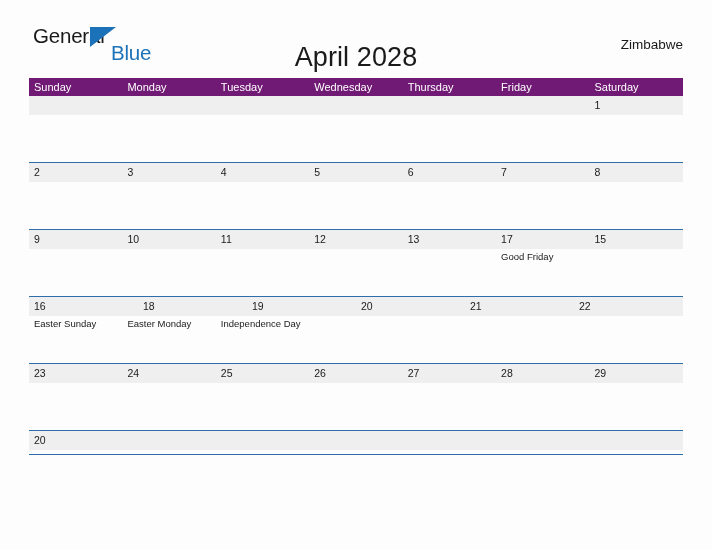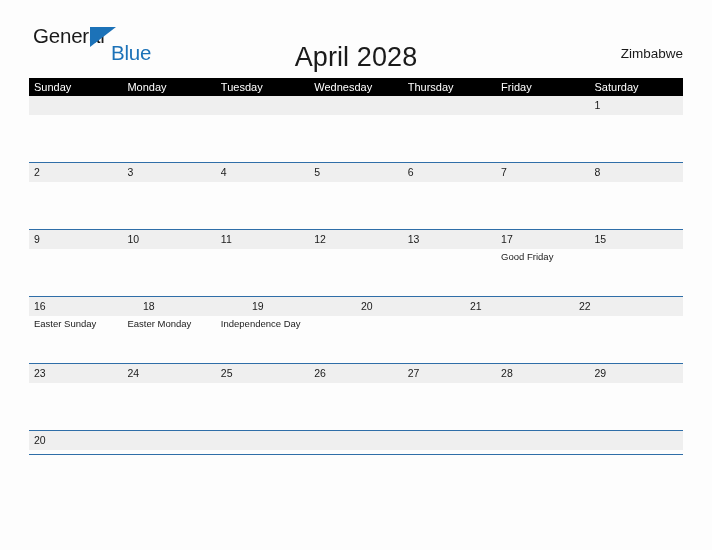--- a/index.html
+++ b/index.html
@@ -69,35 +69,35 @@
     text-align: center;
     font-size: 27px;
     color: #1a1a1a;
     font-weight: normal;
     margin: 16px;
     letter-spacing: 0.1px;
   }
   .country-label {
     position: absolute;
     right: 29px;
-    top: 46px;
+    top: 37px;
     font-size: 13.5px;
     color: #1a1a1a;
   }
 
   
   .calendar {
     position: absolute;
     left: 29px;
     top: 78px;
     width: 654px;
   }
   .weekday-header {
     display: flex;
-    background: #000000;
+    background: #701a75;
     height: 18px;
   }
   .weekday-cell {
     flex: 1 1 0;
     color: #ffffff;
     font-size: 11px;
     line-height: 18px;
     padding-left: 5px;
     box-sizing: border-box;
     white-space: nowrap;

